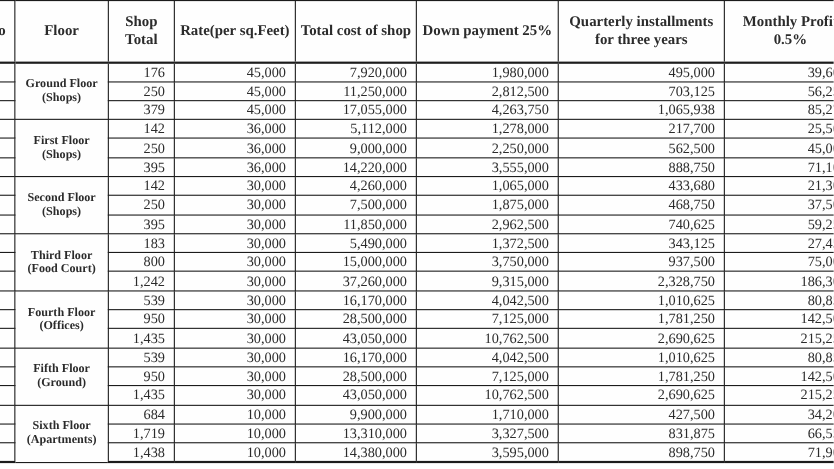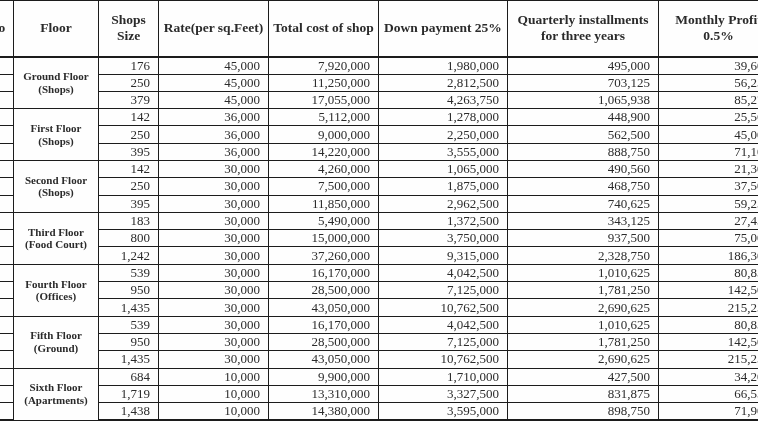--- a/index.html
+++ b/index.html
@@ -74,21 +74,21 @@
         <col style="width:110px">
       <col style="width:110px">
         <col style="width:129px">
         <col style="width:151px">
         <col style="width:120px">
     </colgroup>
     <thead>
       <tr>
         <th>No</th>
         <th>Floor</th>
-        <th>Shops Size</th>
+        <th>Shop Total</th>
         <th>Rate(per sq.Feet)</th>
         <th>Total cost of shop</th>
         <th>Down payment 25%</th>
         <th>Quarterly installments for three years</th>
         <th>Monthly Profit 0.5%</th>
       </tr>
     </thead>
     <tbody>
 
       <tr>
@@ -120,21 +120,21 @@
         <td class="num">85,275</td>
       </tr>
 
       <tr>
         <td class="no"></td>
         <td class="floor" rowspan="3">First Floor (Shops)</td>
         <td class="num">142</td>
         <td class="num">36,000</td>
         <td class="num">5,112,000</td>
         <td class="num">1,278,000</td>
-        <td class="num">448,900</td>
+        <td class="num">217,700</td>
         <td class="num">25,560</td>
       </tr>
       <tr>
         <td class="no"></td>
         <td class="num">250</td>
         <td class="num">36,000</td>
         <td class="num">9,000,000</td>
         <td class="num">2,250,000</td>
         <td class="num">562,500</td>
         <td class="num">45,000</td>
@@ -149,21 +149,21 @@
         <td class="num">71,100</td>
       </tr>
 
       <tr>
         <td class="no"></td>
         <td class="floor" rowspan="3">Second Floor (Shops)</td>
         <td class="num">142</td>
         <td class="num">30,000</td>
         <td class="num">4,260,000</td>
         <td class="num">1,065,000</td>
-        <td class="num">490,560</td>
+        <td class="num">433,680</td>
         <td class="num">21,300</td>
       </tr>
       <tr>
         <td class="no"></td>
         <td class="num">250</td>
         <td class="num">30,000</td>
         <td class="num">7,500,000</td>
         <td class="num">1,875,000</td>
         <td class="num">468,750</td>
         <td class="num">37,500</td>

